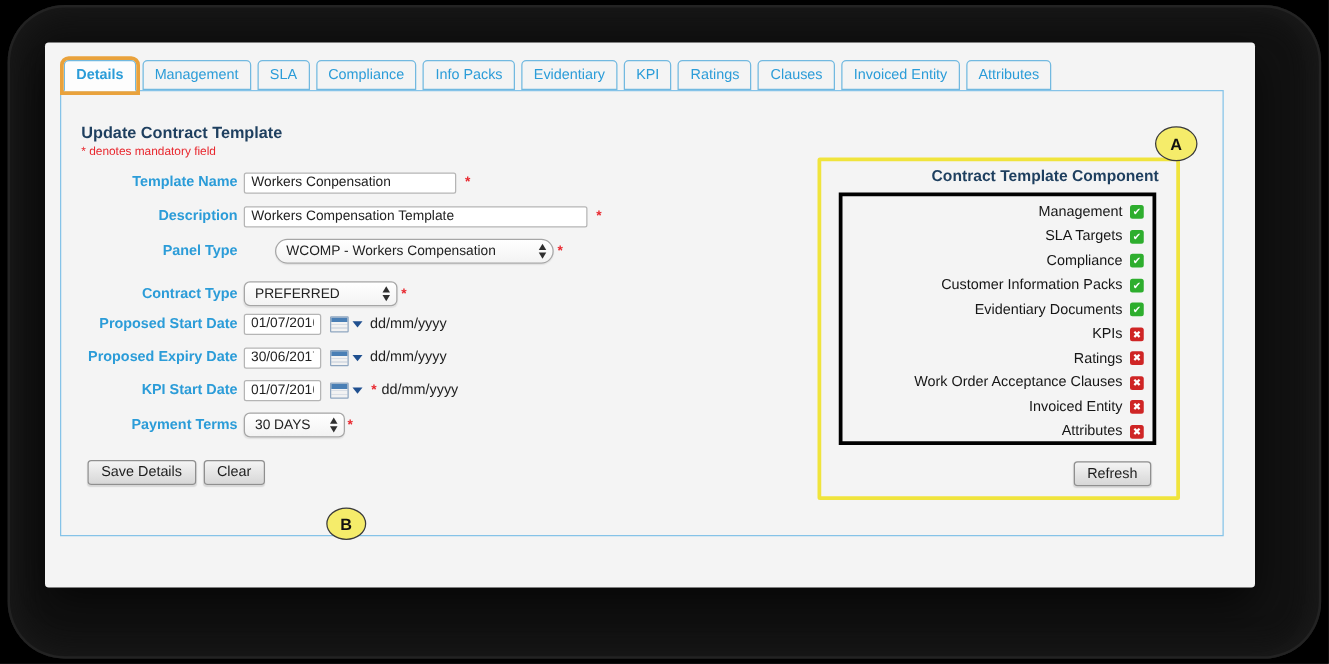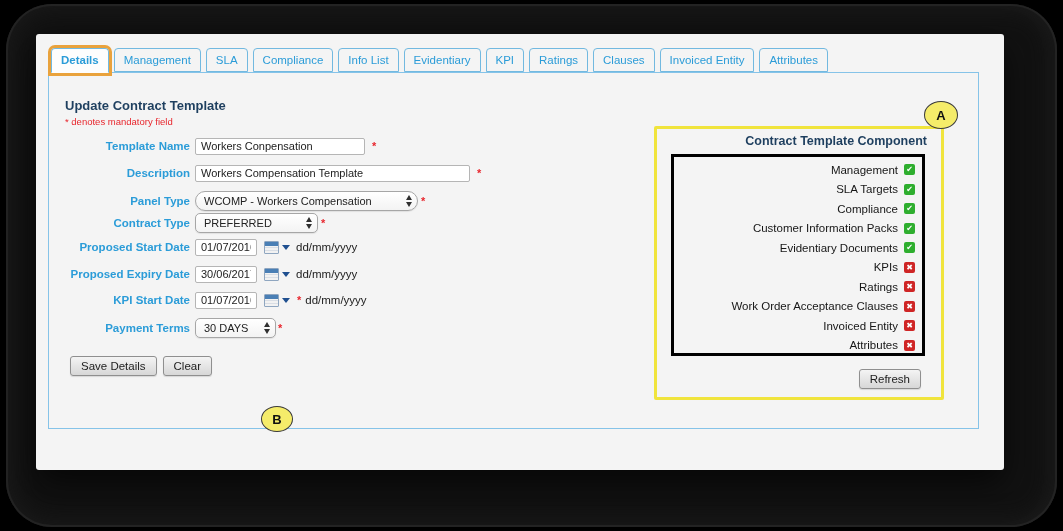--- a/index.html
+++ b/index.html
@@ -27,21 +27,21 @@
                 border:1px solid #85c3e8; background:#fdfdfd00; }
   .form-heading { position:absolute; left:16px; top:25px; font-size:13px; font-weight:700; color:#1e3f5f; }
   .mandatory-note { position:absolute; left:16px; top:43px; font-size:9.5px; color:#e8262d; }
 
   .formcol { position:absolute; left:0; top:64px; width:640px; }
   .row { display:flex; align-items:center; }
   .flabel { width:141px; text-align:right; font-size:11.5px; font-weight:700; color:#2b9cd8;
             flex:0 0 141px; }
   .ctrl { margin-left:5px; display:flex; align-items:center; }
   .r1,.r2 { height:18px; margin-bottom:9px; }
-  .r3 { height:20px; margin-bottom:2px; }
+  .r3 { height:20px; margin-bottom:14px;gap:25px; }
   .r4 { height:20px; margin-bottom:5px; }
   .r5 { height:14px; margin-bottom:6px; }
   .r6 { height:18px; margin-bottom:9px; }
   .r7 { height:18px; margin-bottom:8px; }
   .r8 { height:18px; margin-bottom:9px; }
   .r9 { height:20px; }
 
   .tinput { height:17px; border:1px solid #b5b5b5; border-radius:2px; background:#fff;
             font-family:inherit; font-size:11px; color:#222; padding:1px 5px; }
   .w170 { width:170px; } .w275 { width:275px; } .w62 { width:62px; }
@@ -116,21 +116,21 @@
 <body>
 
 <div class="device">
   <div class="page">
 
     <div class="tabbar">
       <div class="tab active">Details</div>
       <div class="tab">Management</div>
       <div class="tab">SLA</div>
       <div class="tab">Compliance</div>
-      <div class="tab">Info List</div>
+      <div class="tab">Info Packs</div>
       <div class="tab">Evidentiary</div>
       <div class="tab">KPI</div>
       <div class="tab">Ratings</div>
       <div class="tab">Clauses</div>
       <div class="tab">Invoiced Entity</div>
       <div class="tab">Attributes</div>
     </div>
 
     <div class="contentbox">
       <div class="form-heading">Update Contract Template</div>

